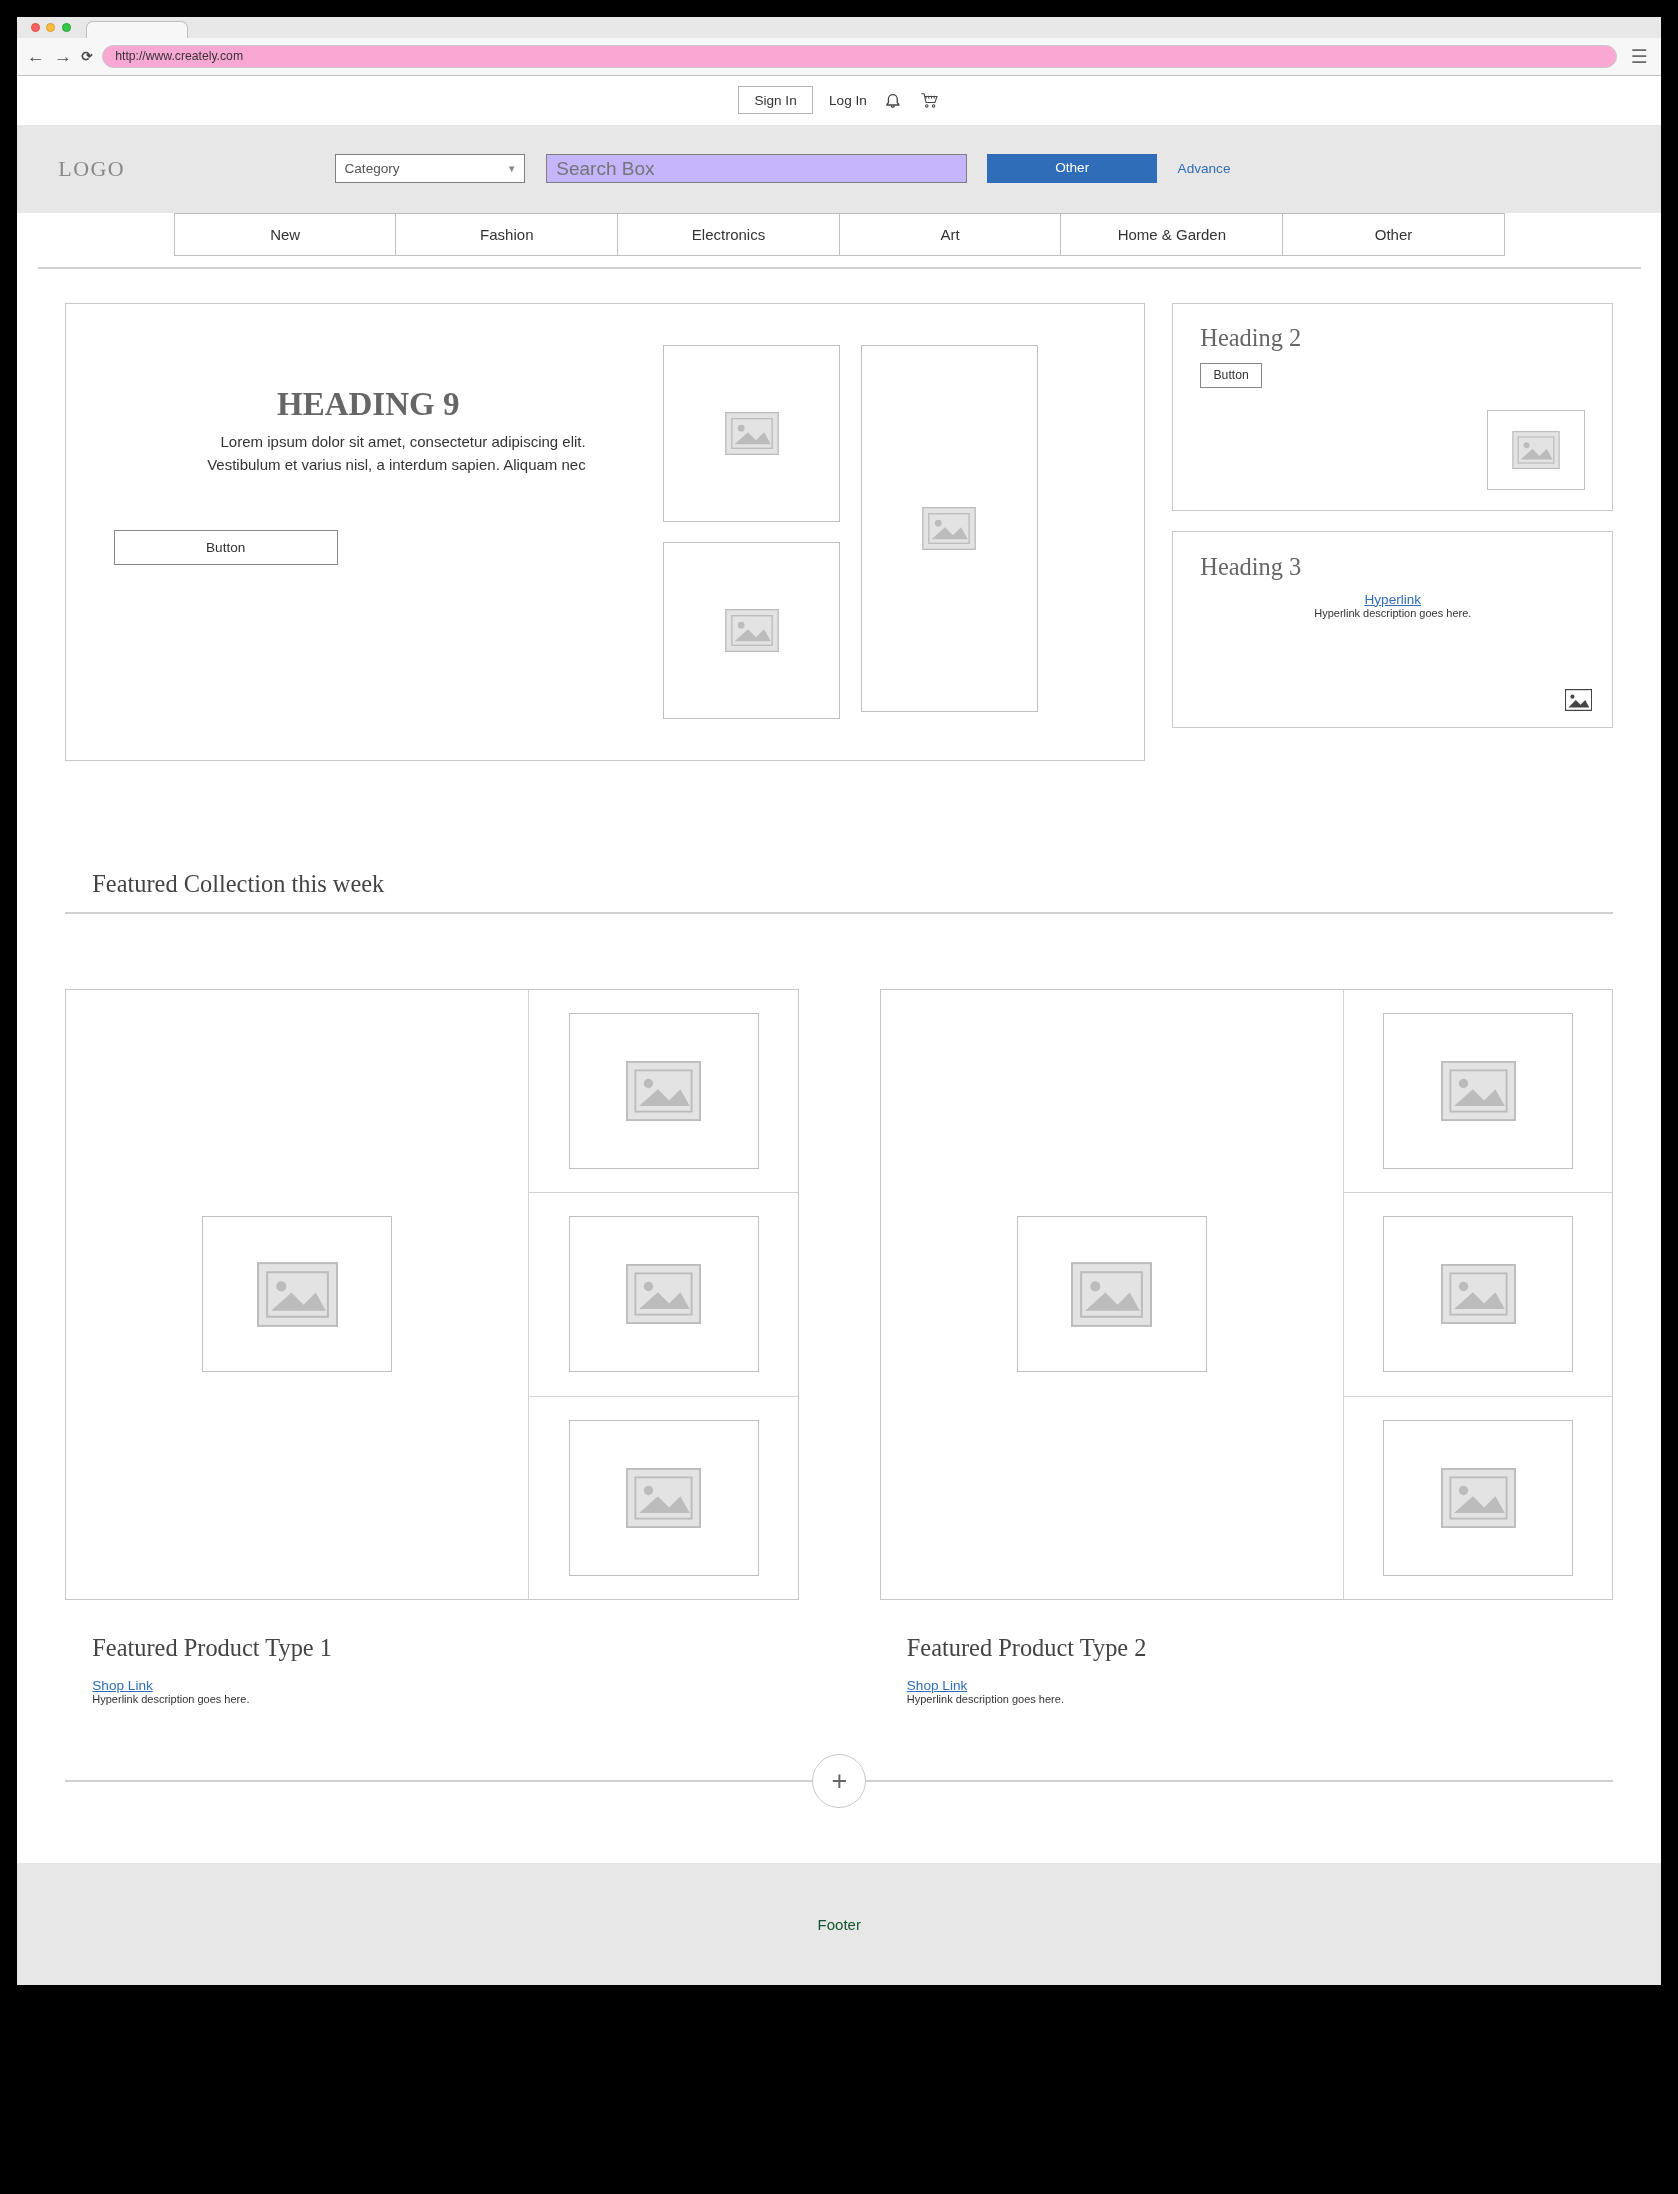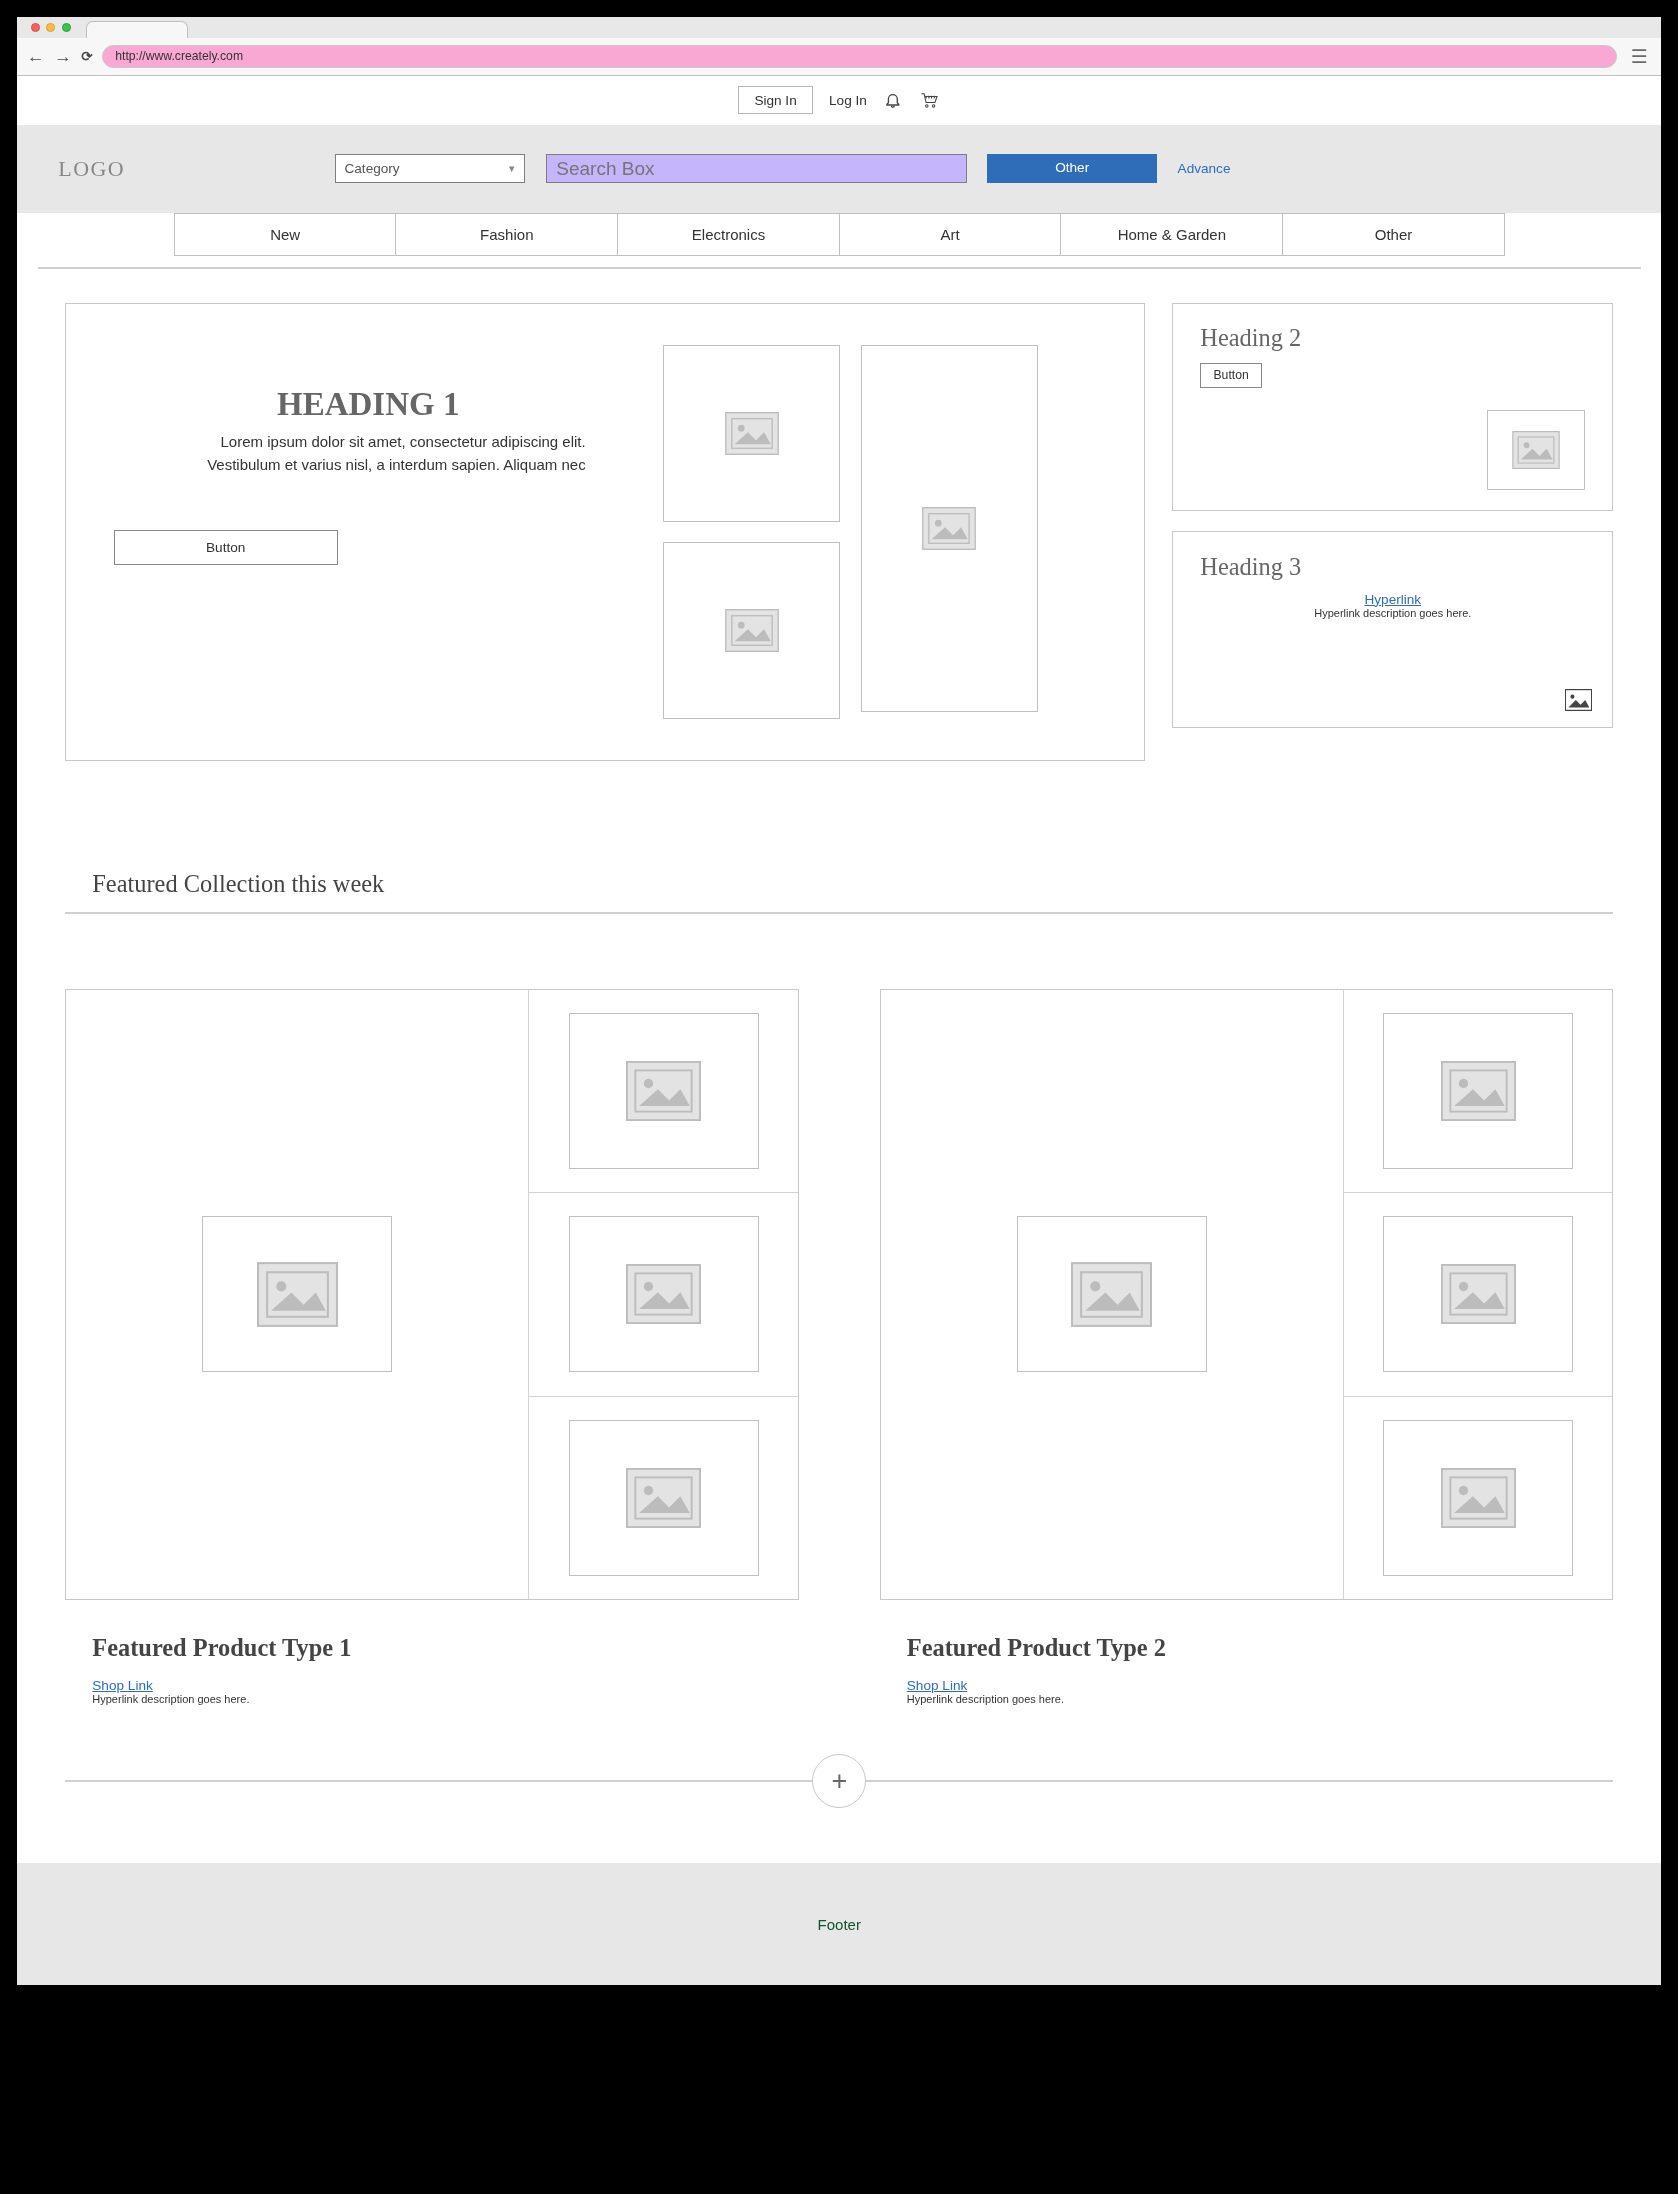--- a/index.html
+++ b/index.html
@@ -69,21 +69,21 @@
   .title-underline { height: 2px; background: #d0d0d0; margin-bottom: 75px; }
   .featured-row { display: flex; gap: 81px; }
   .featured-card { flex: 1; }
   .featured-box { border: 1.4px solid #c8c8c8; height: 611px; display: flex; }
   .featured-main { flex: 0 0 462px; display: flex; align-items: center; justify-content: center; }
   .featured-thumbs { flex: 1; display: flex; flex-direction: column; border-left: 1.4px solid #d3d3d3; }
   .thumb-cell { flex: 1; border-bottom: 1.4px solid #d3d3d3; display: flex; align-items: center; justify-content: center; }
   .thumb-cell:last-child { border-bottom: none; }
   .thumb-box { width: 190px; height: 156px; border: 1px solid #c0c0c0; display: flex; align-items: center; justify-content: center; }
   .big-thumb { width: 190px; height: 156px; border: 1px solid #c0c0c0; display: flex; align-items: center; justify-content: center; }
-  .featured-ptitle { font-family: Georgia, serif; font-size: 24.4px; color: #444; margin: 34px 0 16.3px 27px; font-weight: bold; }
+  .featured-ptitle { font-family: Georgia, serif; font-size: 24.4px; color: #444; margin: 34px 0 16.3px 27px; }
   .featured-link-wrap { margin-left: 27px; }
   
   .plus-divider { position: relative; margin: 75px 0 0; }
   .plus-line { height: 2px; background: #d0d0d0; }
   .plus-circle { position: absolute; left: 50%; top: 50%; transform: translate(-50%, -50%); width: 54px; height: 54px; border: 1.4px solid #c8c8c8; border-radius: 50%; background: #fff; display: flex; align-items: center; justify-content: center; font-size: 27px; color: #666; cursor: pointer; }
   
   .footer-gap { height: 81px; background: #fff; }
   .footer { background: #e7e7e7; height: 122px; display: flex; align-items: center; justify-content: center; font-size: 15px; color: #14532d; }
   
   .ph-svg { display: block; }
@@ -152,21 +152,21 @@
       <div class="nav-tab">Other</div>
     </div>
   </div>
   <div class="nav-underline"></div>
 
   <div class="content">
 
     <div class="hero-row">
       <div class="hero-left">
         <div class="hero-text-col">
-          <h1 class="hero-h1">HEADING 1</h1>
+          <h1 class="hero-h1">HEADING 9</h1>
           <p class="hero-p">Lorem ipsum dolor sit amet, consectetur adipiscing elit. Vestibulum et varius nisl, a interdum sapien. Aliquam nec</p>
           <button class="hero-btn">Button</button>
         </div>
         <div class="hero-imgs">
           <div class="hero-img-col">
             <div class="img-box A">
               <svg class="ph-svg" width="54" height="43" viewBox="0 0 80 64">
                     <rect x="1" y="1" width="78" height="62" fill="#e3e3e3" stroke="#bcbcbc" stroke-width="2"></rect>
                     <rect x="10" y="10" width="60" height="44" fill="none" stroke="#bcbcbc" stroke-width="2"></rect>
                     <circle cx="24" cy="24" r="5" fill="#bcbcbc"></circle>

